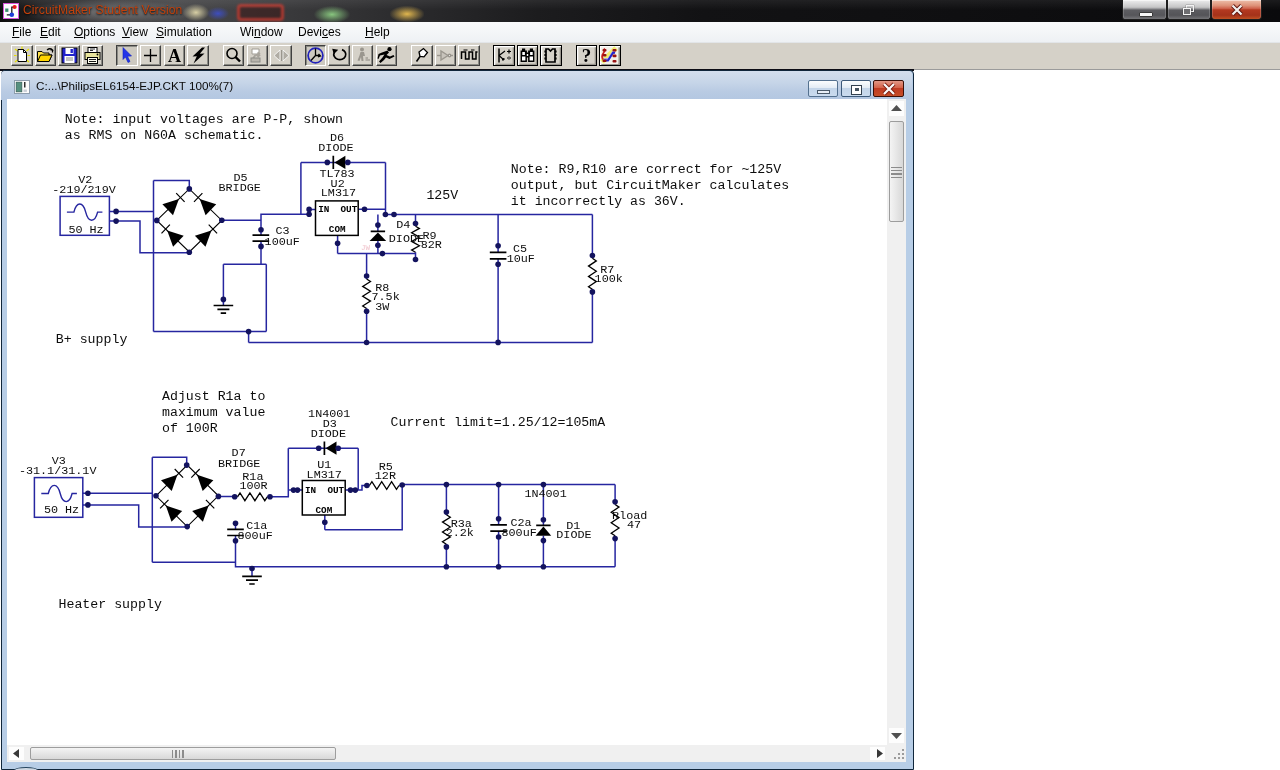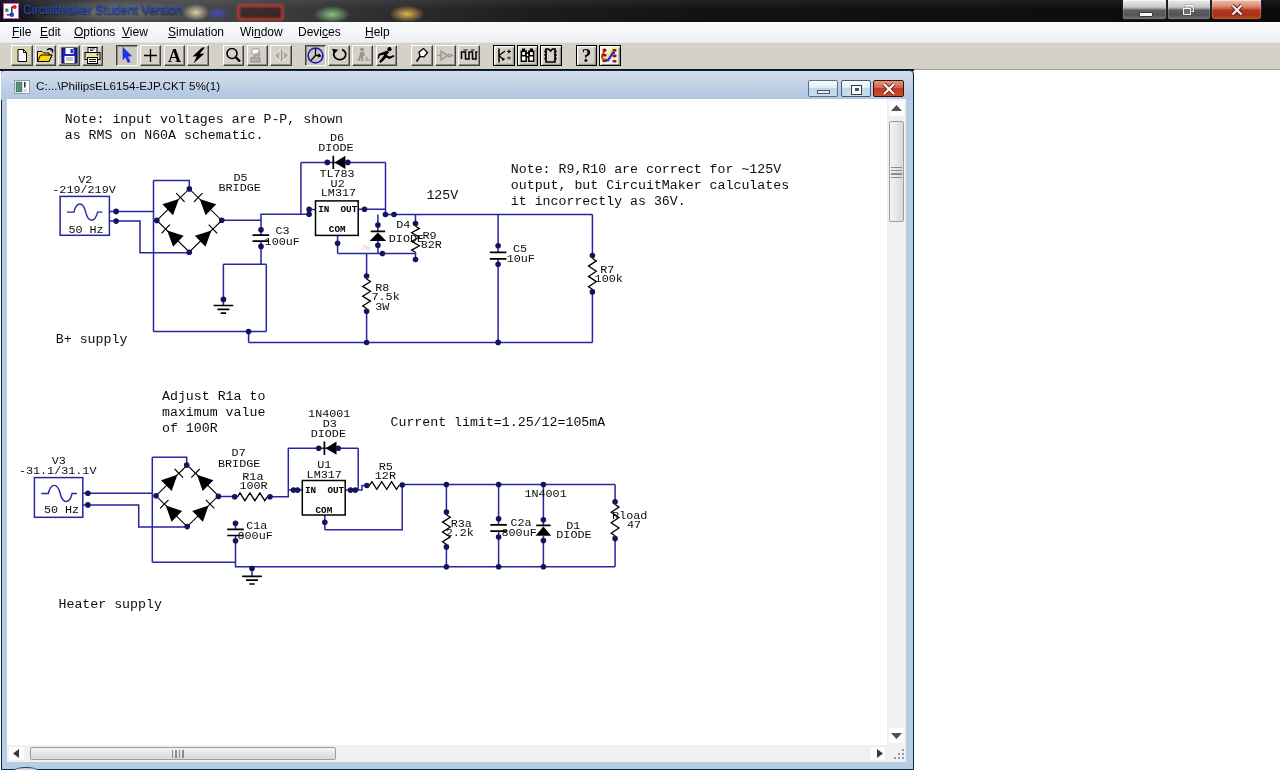--- a/index.html
+++ b/index.html
@@ -5,21 +5,21 @@
 .abs{position:absolute;}
 
 #titlebar{left:0;top:0;width:1280px;height:22px;background:linear-gradient(90deg,#0d0d0d 0%,#232325 3%,#3e3e40 9%,#48484a 14%,#3c3c3e 21%,#2c2c2e 31%,#1c1c1e 42%,#121214 55%,#0f0f11 75%,#0a0a0c 100%);overflow:hidden;}
 #titlebar .glow{left:10px;top:0;width:230px;height:22px;background:radial-gradient(ellipse 120px 16px at 100px 12px,rgba(255,255,255,.30),rgba(255,255,255,0) 75%);}
 #titlebar .ib1{left:183px;top:4px;width:26px;height:17px;background:radial-gradient(ellipse at center,rgba(240,230,180,.85),rgba(240,230,180,0) 72%);}
 #titlebar .ib2{left:207px;top:7px;width:22px;height:13px;background:radial-gradient(ellipse at center,rgba(60,80,220,.8),rgba(60,80,220,0) 72%);}
 #titlebar .ib3{left:237px;top:4px;width:47px;height:17px;border:3px solid rgba(190,60,50,.85);border-radius:4px;background:rgba(60,20,18,.5);box-sizing:border-box;filter:blur(1.2px);}
 #titlebar .ib4{left:314px;top:6px;width:36px;height:17px;background:radial-gradient(ellipse at center,rgba(140,205,130,.95),rgba(140,205,130,0) 72%);}
 #titlebar .ib5{left:390px;top:6px;width:34px;height:16px;background:radial-gradient(ellipse at center,rgba(235,190,80,.95),rgba(235,190,80,0) 74%);}
 #titlebar .sheen{left:0;top:0;width:1280px;height:10px;background:linear-gradient(rgba(255,255,255,.07),rgba(255,255,255,0));}
-#apptitle{left:23px;top:3px;color:#1d4ed8;font-size:12.1px;letter-spacing:.1px;text-shadow:0 1px 2px #000;}
+#apptitle{left:23px;top:3px;color:#c2410c;font-size:12.1px;letter-spacing:.1px;text-shadow:0 1px 2px #000;}
 
 .wbtn{top:0;height:20px;border:1px solid #1e1e1e;border-top:none;box-sizing:border-box;box-shadow:inset 0 1px 0 rgba(255,255,255,.5),inset 1px 0 0 rgba(255,255,255,.18),inset -1px 0 0 rgba(255,255,255,.18);}
 #btnmin{left:1122px;width:45px;background:linear-gradient(#efefef 0%,#c6c6c7 38%,#8f8f92 47%,#5e5e62 53%,#56565a 80%,#757578 100%);border-radius:0 0 3px 3px;}
 #btnmax{left:1167px;width:44px;background:linear-gradient(#ededed 0%,#c4c4c5 38%,#8d8d90 47%,#5c5c60 53%,#545458 80%,#737376 100%);border-radius:0 0 3px 3px;}
 #btnclose{left:1211px;width:51px;background:linear-gradient(#eec0ab 0%,#dd9077 30%,#cd604a 45%,#b33920 52%,#a5321a 80%,#bf5022 100%);border-radius:0 0 4px 4px;}
 
 #menubar{left:0;top:22px;width:1280px;height:21px;background:linear-gradient(#f9fafb,#eef1f4);border-bottom:1px solid #e2e5e8;box-sizing:border-box;font-size:12px;color:#000;}
 #menubar span.mi{position:absolute;top:3px;}
 
 #toolbar{left:0;top:43px;width:1280px;height:27px;background:#d5d1c8;}
@@ -79,21 +79,21 @@
     <svg class="abs" style="left:18px;top:3.5px" width="14" height="12" viewBox="0 0 14 12">
       <path d="M2.5 1.5 L11.5 10.5 M11.5 1.5 L2.5 10.5" stroke="#601810" stroke-width="4"></path>
       <path d="M2.5 1.5 L11.5 10.5 M11.5 1.5 L2.5 10.5" stroke="#f2f0ee" stroke-width="2.2"></path>
     </svg>
   </div>
 <div id="menubar" class="abs">
 <span class="mi" style="left:12px"><u>F</u>ile</span>
 <span class="mi" style="left:40px"><u>E</u>dit</span>
 <span class="mi" style="left:74px"><u>O</u>ptions</span>
 <span class="mi" style="left:122px"><u>V</u>iew</span>
-<span class="mi" style="left:168px"><u>S</u>imulation</span>
+<span class="mi" style="left:156px"><u>S</u>imulation</span>
 <span class="mi" style="left:240px">Wi<u>n</u>dow</span>
 <span class="mi" style="left:298px">Devi<u>c</u>es</span>
 <span class="mi" style="left:365px"><u>H</u>elp</span>
 </div>
 <div id="toolbar" class="abs">
 <div class="tb" style="left:11px">
       <svg width="19" height="19" viewBox="0 0 19 19">
         <g stroke="#e8e000" stroke-width="1.2">
           <path d="M2 3 L4.5 5 M9 0.5 L9 3 M16 3 L13.5 5 M1 9.5 L3.5 9.5 M2 16 L4.5 14 M16 16 L13.5 14 M17 9.5 L14.5 9.5"></path>
         </g>
@@ -285,21 +285,21 @@
 <div id="tbline2" class="abs"></div>
 <div id="child" class="abs"></div>
 <div id="ctitle" class="abs"></div>
 <svg class="abs" style="left:14px;top:80px" width="16" height="14" viewBox="0 0 16 14">
     <rect x="0.5" y="0.5" width="15" height="13" fill="#fcfcfc" stroke="#8d9dae"></rect>
     <rect x="2.2" y="2.2" width="5.6" height="9.6" fill="#56917f"></rect>
     <rect x="2.2" y="2.2" width="5.6" height="9.6" fill="none" stroke="#39635a" stroke-width="0.8"></rect>
     <rect x="10" y="2" width="1.5" height="5.5" fill="#2e2e2e"></rect>
     <rect x="9.5" y="9.5" width="3.4" height="2.4" fill="#c9ced6"></rect>
   </svg>
-<div id="ctext" class="abs">C:...\PhilipsEL6154-EJP.CKT 5%(1)</div>
+<div id="ctext" class="abs">C:...\PhilipsEL6154-EJP.CKT 100%(7)</div>
 <div id="cmin" class="cbtn abs">
     <div class="abs" style="left:8px;top:9px;width:13px;height:4px;background:#e8eef6;border:1px solid #4a5a6a;box-sizing:border-box"></div>
   </div>
 <div id="cmax" class="cbtn abs">
     <div class="abs" style="left:9px;top:3.5px;width:11px;height:10px;background:#fff;border:1.6px solid #33414f;box-sizing:border-box"></div>
     <div class="abs" style="left:12.5px;top:7px;width:4px;height:3px;background:#44525f"></div>
   </div>
 <div id="cclose" class="cbtn abs">
     <svg class="abs" style="left:6px;top:1px" width="18" height="14" viewBox="0 0 18 14">
       <path d="M4 2 L14 12 M14 2 L4 12" stroke="#7e2013" stroke-width="4"></path>

